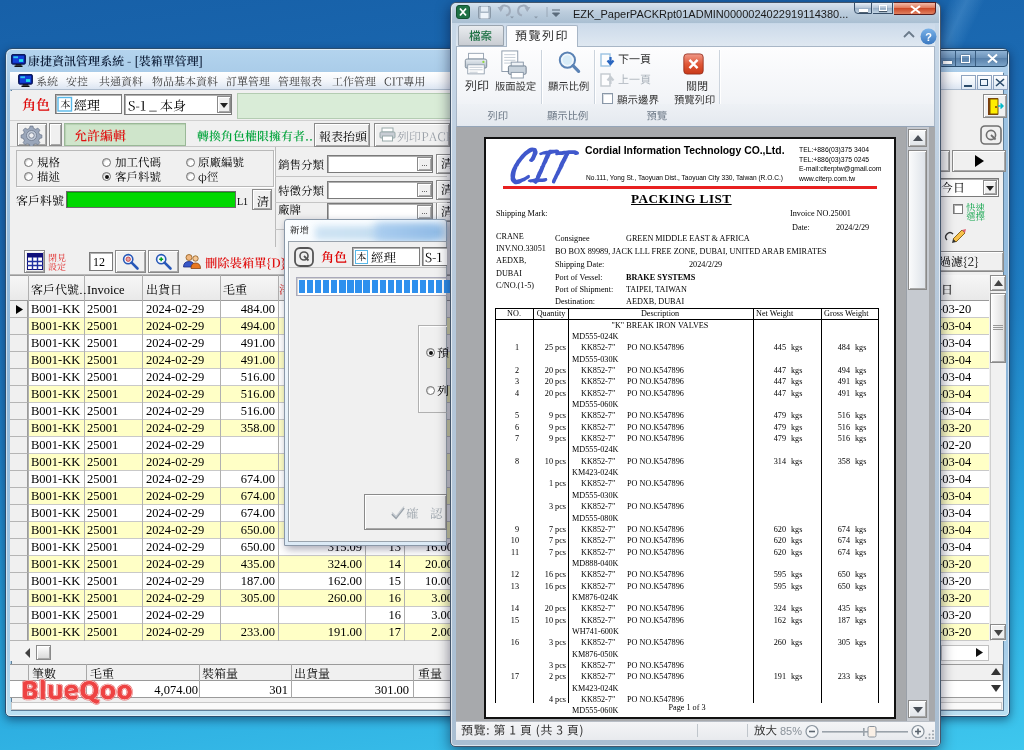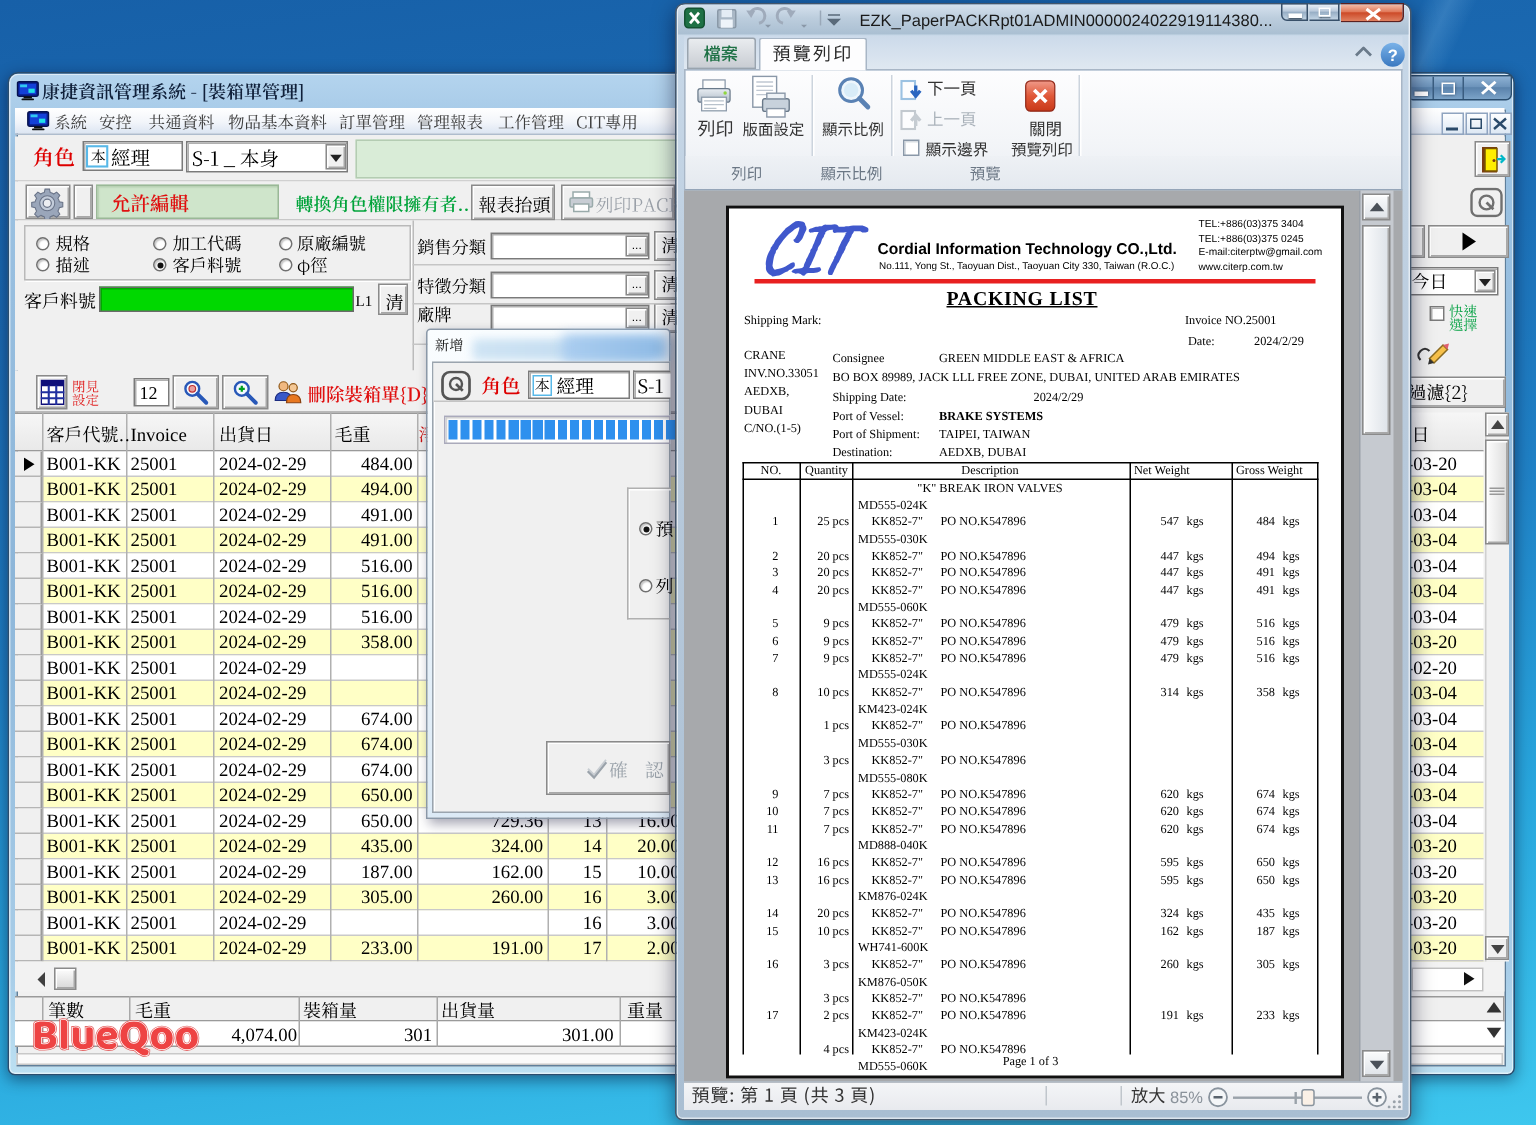--- a/index.html
+++ b/index.html
@@ -313,21 +313,21 @@
 <div style="position:absolute;font-family:Liberation Serif,serif;font-size:12.5px;color:#000;top:523px;left:31px">B001-KK</div>
 <div style="position:absolute;font-family:Liberation Serif,serif;font-size:12.5px;color:#000;top:523px;left:87px">25001</div>
 <div style="position:absolute;font-family:Liberation Serif,serif;font-size:12.5px;color:#000;top:523px;left:146px">2024-02-29</div>
 <div style="position:absolute;font-family:Liberation Serif,serif;font-size:12.5px;color:#000;top:523px;left:180px;width:95px;text-align:right">650.00</div>
 <div class="abs" style="left:28px;top:539px;width:975px;height:17px;background:#ffffff;border-bottom:1px solid #c9c9c9"></div>
 <div class="abs" style="left:10px;top:539px;width:18px;height:17px;background:#f0f0f0;border-right:1px solid #9a9a9a;border-bottom:1px solid #b5b5b5"></div>
 <div style="position:absolute;font-family:Liberation Serif,serif;font-size:12.5px;color:#000;top:540px;left:31px">B001-KK</div>
 <div style="position:absolute;font-family:Liberation Serif,serif;font-size:12.5px;color:#000;top:540px;left:87px">25001</div>
 <div style="position:absolute;font-family:Liberation Serif,serif;font-size:12.5px;color:#000;top:540px;left:146px">2024-02-29</div>
 <div style="position:absolute;font-family:Liberation Serif,serif;font-size:12.5px;color:#000;top:540px;left:180px;width:95px;text-align:right">650.00</div>
-<div style="position:absolute;font-family:Liberation Serif,serif;font-size:12.5px;color:#000;top:540px;left:265px;width:97px;text-align:right">729.36</div>
+<div style="position:absolute;font-family:Liberation Serif,serif;font-size:12.5px;color:#000;top:540px;left:265px;width:97px;text-align:right">315.09</div>
 <div style="position:absolute;font-family:Liberation Serif,serif;font-size:12.5px;color:#000;top:540px;left:365px;width:36px;text-align:right">13</div>
 <div style="position:absolute;font-family:Liberation Serif,serif;font-size:12.5px;color:#000;top:540px;left:407px;width:46px;text-align:right">16.00</div>
 <div class="abs" style="left:28px;top:556px;width:975px;height:17px;background:#ffffc6;border-bottom:1px solid #c9c9c9"></div>
 <div class="abs" style="left:10px;top:556px;width:18px;height:17px;background:#f0f0f0;border-right:1px solid #9a9a9a;border-bottom:1px solid #b5b5b5"></div>
 <div style="position:absolute;font-family:Liberation Serif,serif;font-size:12.5px;color:#000;top:557px;left:31px">B001-KK</div>
 <div style="position:absolute;font-family:Liberation Serif,serif;font-size:12.5px;color:#000;top:557px;left:87px">25001</div>
 <div style="position:absolute;font-family:Liberation Serif,serif;font-size:12.5px;color:#000;top:557px;left:146px">2024-02-29</div>
 <div style="position:absolute;font-family:Liberation Serif,serif;font-size:12.5px;color:#000;top:557px;left:180px;width:95px;text-align:right">435.00</div>
 <div style="position:absolute;font-family:Liberation Serif,serif;font-size:12.5px;color:#000;top:557px;left:265px;width:97px;text-align:right">324.00</div>
 <div style="position:absolute;font-family:Liberation Serif,serif;font-size:12.5px;color:#000;top:557px;left:365px;width:36px;text-align:right">14</div>
@@ -905,21 +905,21 @@
 <svg class="abs" style="left:925px;top:729px" width="10" height="10">
     <g fill="#9aa2aa">
       <circle cx="8" cy="2" r="1"></circle>
       <circle cx="8" cy="5.5" r="1"></circle>
       <circle cx="8" cy="9" r="1"></circle>
       <circle cx="4.5" cy="5.5" r="1"></circle>
       <circle cx="4.5" cy="9" r="1"></circle>
       <circle cx="1" cy="9" r="1"></circle>
     </g>
   </svg>
-<div style="position:absolute;left:585.0px;top:162px;font-family:'Liberation Sans';font-size:10.4px;font-weight:bold;color:#000;white-space:nowrap;line-height:1">Cordial Information Technology CO.,Ltd.</div>
+<div style="position:absolute;left:585.0px;top:146px;font-family:'Liberation Sans';font-size:10.4px;font-weight:bold;color:#000;white-space:nowrap;line-height:1">Cordial Information Technology CO.,Ltd.</div>
 <div style="position:absolute;left:586.0px;top:175.4px;font-family:'Liberation Sans';font-size:6.6px;font-weight:normal;color:#000;white-space:nowrap;line-height:1">No.111, Yong St., Taoyuan Dist., Taoyuan City 330, Taiwan (R.O.C.)</div>
 <div style="position:absolute;left:799.0px;top:147.2px;font-family:'Liberation Sans';font-size:6.8px;font-weight:normal;color:#000;white-space:nowrap;line-height:1">TEL:+886(03)375 3404</div>
 <div style="position:absolute;left:799.0px;top:156.7px;font-family:'Liberation Sans';font-size:6.8px;font-weight:normal;color:#000;white-space:nowrap;line-height:1">TEL:+886(03)375 0245</div>
 <div style="position:absolute;left:799.0px;top:166.2px;font-family:'Liberation Sans';font-size:6.8px;font-weight:normal;color:#000;white-space:nowrap;line-height:1">E-mail:citerptw@gmail.com</div>
 <div style="position:absolute;left:799.0px;top:175.7px;font-family:'Liberation Sans';font-size:6.8px;font-weight:normal;color:#000;white-space:nowrap;line-height:1">www.citerp.com.tw</div>
 <div style="position:absolute;left:503px;top:186px;width:374px;height:2.5px;background:#e82020"></div>
 <div style="position:absolute;left:631px;top:191px;font-family:Liberation Serif,serif;font-size:13.2px;font-weight:bold;text-decoration:underline;letter-spacing:0.5px">PACKING LIST</div>
 <div style="position:absolute;left:496.0px;top:210.0px;font-family:'Liberation Serif';font-size:8.2px;font-weight:normal;color:#000;white-space:nowrap;line-height:1">Shipping Mark:</div>
 <div style="position:absolute;left:790.0px;top:210.0px;font-family:'Liberation Serif';font-size:8.2px;font-weight:normal;color:#000;white-space:nowrap;line-height:1">Invoice NO.25001</div>
 <div style="position:absolute;left:792.0px;top:224.0px;font-family:'Liberation Serif';font-size:8.2px;font-weight:normal;color:#000;white-space:nowrap;line-height:1">Date:</div>
@@ -952,21 +952,21 @@
 <div style="position:absolute;left:451.0px;top:310.0px;width:200px;text-align:center;font-family:'Liberation Serif';font-size:8.2px;font-weight:normal;color:#000;white-space:nowrap;line-height:1">Quantity</div>
 <div style="position:absolute;left:560.0px;top:310.0px;width:200px;text-align:center;font-family:'Liberation Serif';font-size:8.2px;font-weight:normal;color:#000;white-space:nowrap;line-height:1">Description</div>
 <div style="position:absolute;left:756.0px;top:310.0px;font-family:'Liberation Serif';font-size:8.2px;font-weight:normal;color:#000;white-space:nowrap;line-height:1">Net Weight</div>
 <div style="position:absolute;left:824.0px;top:310.0px;font-family:'Liberation Serif';font-size:8.2px;font-weight:normal;color:#000;white-space:nowrap;line-height:1">Gross Weight</div>
 <div style="position:absolute;left:560.0px;top:321.5px;width:200px;text-align:center;font-family:'Liberation Serif';font-size:8.2px;font-weight:normal;color:#000;white-space:nowrap;line-height:1">"K" BREAK IRON VALVES</div>
 <div style="position:absolute;left:572.0px;top:332.9px;font-family:'Liberation Serif';font-size:8.2px;font-weight:normal;color:#000;white-space:nowrap;line-height:1">MD555-024K</div>
 <div style="position:absolute;left:419.0px;top:344.2px;width:100px;text-align:right;font-family:'Liberation Serif';font-size:8.2px;font-weight:normal;color:#000;white-space:nowrap;line-height:1">1</div>
 <div style="position:absolute;left:466.0px;top:344.2px;width:100px;text-align:right;font-family:'Liberation Serif';font-size:8.2px;font-weight:normal;color:#000;white-space:nowrap;line-height:1">25 pcs</div>
 <div style="position:absolute;left:581.0px;top:344.2px;font-family:'Liberation Serif';font-size:8.2px;font-weight:normal;color:#000;white-space:nowrap;line-height:1">KK852-7"</div>
 <div style="position:absolute;left:627.0px;top:344.2px;font-family:'Liberation Serif';font-size:8.2px;font-weight:normal;color:#000;white-space:nowrap;line-height:1">PO NO.K547896</div>
-<div style="position:absolute;left:686.0px;top:344.2px;width:100px;text-align:right;font-family:'Liberation Serif';font-size:8.2px;font-weight:normal;color:#000;white-space:nowrap;line-height:1">547</div>
+<div style="position:absolute;left:686.0px;top:344.2px;width:100px;text-align:right;font-family:'Liberation Serif';font-size:8.2px;font-weight:normal;color:#000;white-space:nowrap;line-height:1">445</div>
 <div style="position:absolute;left:791.0px;top:344.2px;font-family:'Liberation Serif';font-size:8.2px;font-weight:normal;color:#000;white-space:nowrap;line-height:1">kgs</div>
 <div style="position:absolute;left:750.0px;top:344.2px;width:100px;text-align:right;font-family:'Liberation Serif';font-size:8.2px;font-weight:normal;color:#000;white-space:nowrap;line-height:1">484</div>
 <div style="position:absolute;left:855.0px;top:344.2px;font-family:'Liberation Serif';font-size:8.2px;font-weight:normal;color:#000;white-space:nowrap;line-height:1">kgs</div>
 <div style="position:absolute;left:572.0px;top:355.6px;font-family:'Liberation Serif';font-size:8.2px;font-weight:normal;color:#000;white-space:nowrap;line-height:1">MD555-030K</div>
 <div style="position:absolute;left:419.0px;top:366.9px;width:100px;text-align:right;font-family:'Liberation Serif';font-size:8.2px;font-weight:normal;color:#000;white-space:nowrap;line-height:1">2</div>
 <div style="position:absolute;left:466.0px;top:366.9px;width:100px;text-align:right;font-family:'Liberation Serif';font-size:8.2px;font-weight:normal;color:#000;white-space:nowrap;line-height:1">20 pcs</div>
 <div style="position:absolute;left:581.0px;top:366.9px;font-family:'Liberation Serif';font-size:8.2px;font-weight:normal;color:#000;white-space:nowrap;line-height:1">KK852-7"</div>
 <div style="position:absolute;left:627.0px;top:366.9px;font-family:'Liberation Serif';font-size:8.2px;font-weight:normal;color:#000;white-space:nowrap;line-height:1">PO NO.K547896</div>
 <div style="position:absolute;left:686.0px;top:366.9px;width:100px;text-align:right;font-family:'Liberation Serif';font-size:8.2px;font-weight:normal;color:#000;white-space:nowrap;line-height:1">447</div>
 <div style="position:absolute;left:791.0px;top:366.9px;font-family:'Liberation Serif';font-size:8.2px;font-weight:normal;color:#000;white-space:nowrap;line-height:1">kgs</div>

